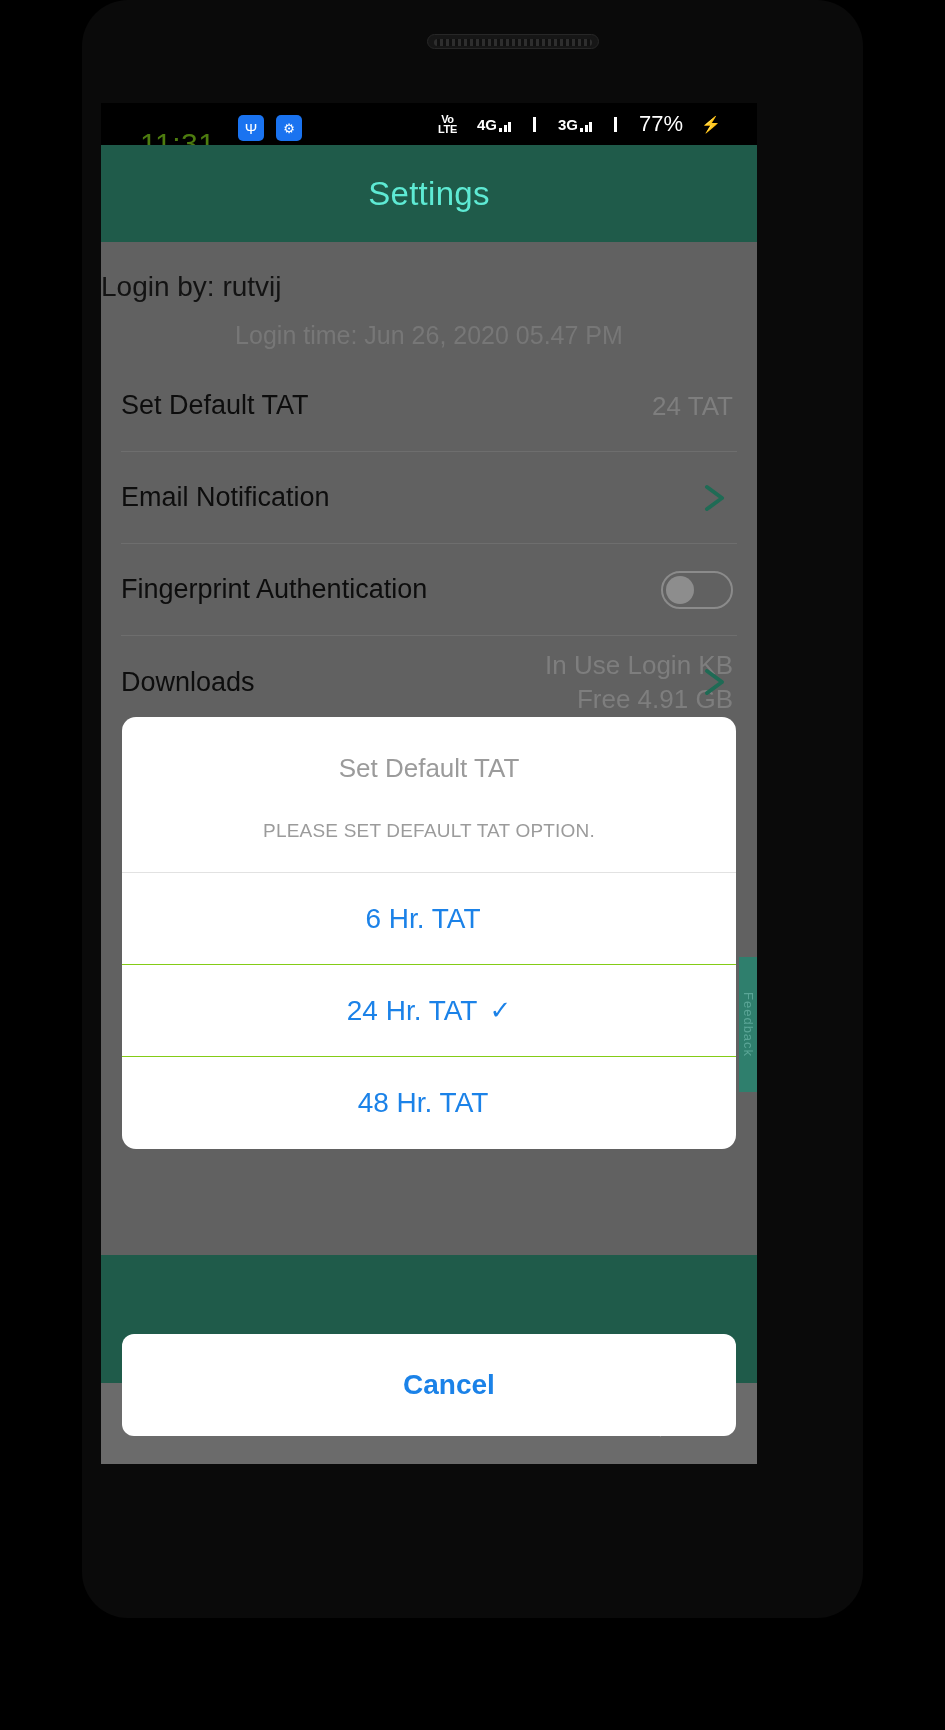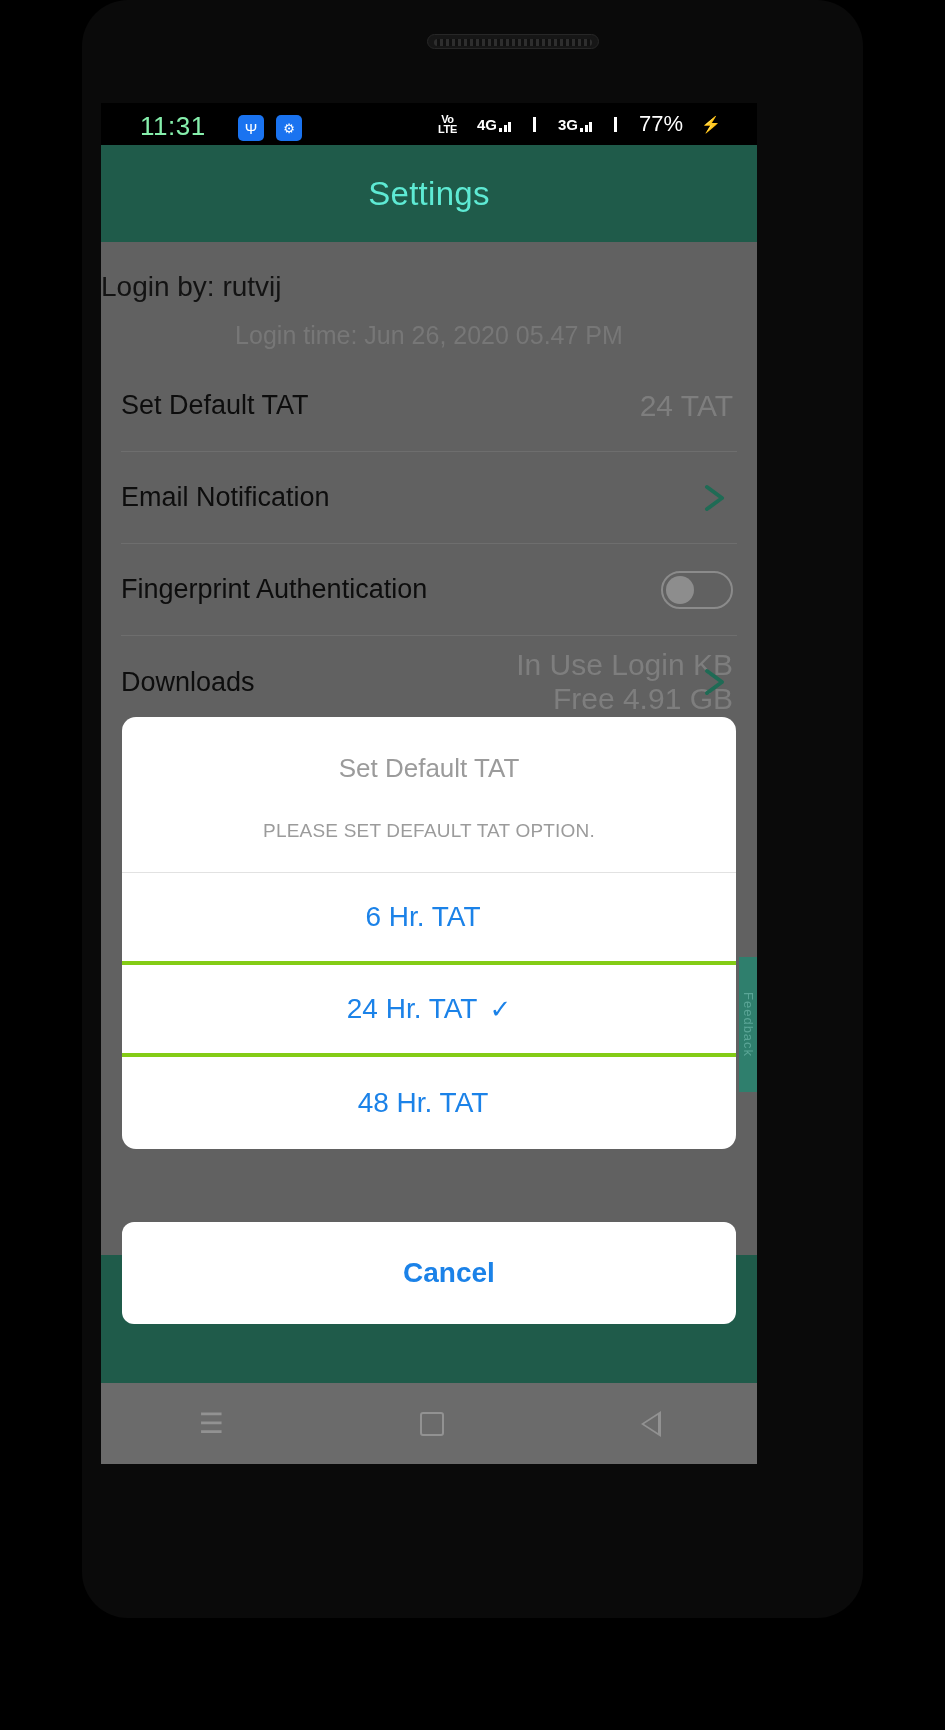--- a/index.html
+++ b/index.html
@@ -31,22 +31,22 @@
   #screen{
     position:absolute; left:101px; top:103px; width:656px; height:1361px;
     background:#616161; overflow:hidden;
   }
   
   #status-bar{
     position:absolute; left:0; top:0; width:656px; height:42px;
     background:#000; color:#fff;
   }
   #status-clock{
-    position:absolute; left:39px; top:8px;
-    font-size:26px; letter-spacing:.5px; color:#86efac;
+    position:absolute; left:39px; top:24px;
+    font-size:30px; letter-spacing:.5px; color:#4d7c0f;
   }
   .status-chip{
     position:absolute; top:12px; width:26px; height:26px;
     background:#1a73f0; border-radius:5px;
     display:flex; align-items:center; justify-content:center;
     font-size:15px; color:#fff; line-height:1;
   }
   #usb-icon{ left:137px; }
   #android-icon{ left:175px; font-size:13px; }
   #status-right{
@@ -95,21 +95,21 @@
   }
   .settings-row{
     position:absolute; left:20px; width:616px; height:92px;
     border-bottom:1px solid #6e6e6e;
     display:flex; align-items:center;
   }
   .row-label{
     font-size:27px; color:#0d0d0d; font-weight:500;
   }
   .row-value{
-    position:absolute; right:4px; font-size:30px; color:#7e7e7e;
+    position:absolute; right:4px; font-size:26px; color:#7e7e7e;
     text-align:right; line-height:30px;
   }
   .row-chevron{
     position:absolute; right:6px; width:34px; height:34px;
   }
   .row-chevron svg{ display:block; }
   .toggle{
     position:absolute; right:4px; width:72px; height:38px;
     border-radius:19px; border:2px solid #8b8b8b; background:transparent;
   }
@@ -178,26 +178,26 @@
   }
   #dialog-title{
     font-size:26px; color:#9b9b9b; margin-bottom:36px;
   }
   #dialog-subtitle{
     font-size:19px; color:#9b9b9b; letter-spacing:.2px;
   }
   .dialog-option{
     height:92px; display:flex; align-items:center; justify-content:center;
     font-size:28px; color:#1b82e8; font-weight:500;
-    border-bottom:4px solid #84cc16;
+    border-bottom:1px solid #84cc16;
   }
   .dialog-option:last-child{ border-bottom:none; }
   .opt-check{ margin-left:12px; font-size:26px; }
   #cancel-wrap{
-    position:absolute; left:21px; top:1119px; width:614px; height:102px;
+    position:absolute; left:21px; top:1231px; width:614px; height:102px;
     background:#fff; border-radius:12px;
     display:flex; align-items:center; justify-content:center;padding-left:40px;
   }
   #cancel-label{
     font-size:28px; color:#1b82e8; font-weight:bold;
   }
 </style>
 </head>
 <body>
 

